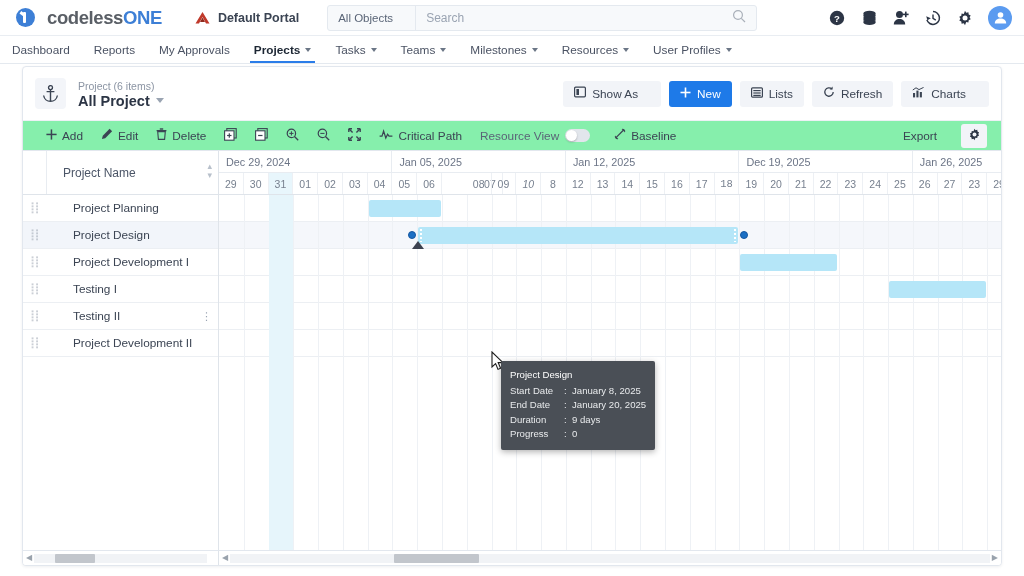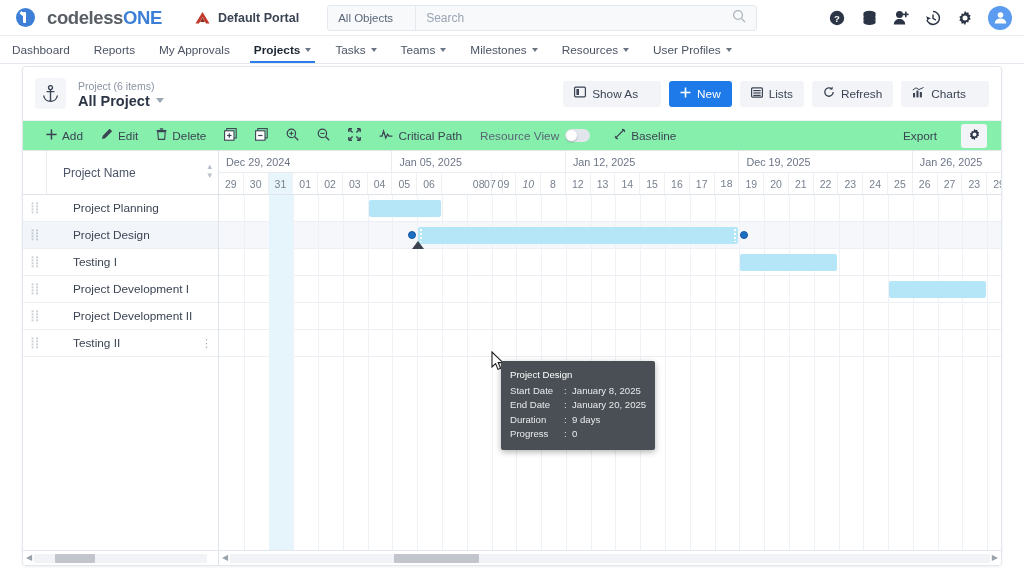--- a/index.html
+++ b/index.html
@@ -557,61 +557,61 @@
               <span class="drag"><svg width="9" height="12" viewBox="0 0 9 12">
                   <rect x="0.6" y="0.4" width="1.9" height="1.9" fill="#8e97a5"></rect>
                   <rect x="5.1" y="0.4" width="1.9" height="1.9" fill="#8e97a5"></rect>
                   <rect x="0.6" y="3.4" width="1.9" height="1.9" fill="#8e97a5"></rect>
                   <rect x="5.1" y="3.4" width="1.9" height="1.9" fill="#8e97a5"></rect>
                   <rect x="0.6" y="6.4" width="1.9" height="1.9" fill="#8e97a5"></rect>
                   <rect x="5.1" y="6.4" width="1.9" height="1.9" fill="#8e97a5"></rect>
                   <rect x="0.6" y="9.4" width="1.9" height="1.9" fill="#8e97a5"></rect>
                   <rect x="5.1" y="9.4" width="1.9" height="1.9" fill="#8e97a5"></rect>
                 </svg></span>
-              <span class="nm">Testing I</span>
+              <span class="nm">Project Development I</span>
             </div>
             <div class="row">
               <span class="drag"><svg width="9" height="12" viewBox="0 0 9 12">
                   <rect x="0.6" y="0.4" width="1.9" height="1.9" fill="#8e97a5"></rect>
                   <rect x="5.1" y="0.4" width="1.9" height="1.9" fill="#8e97a5"></rect>
                   <rect x="0.6" y="3.4" width="1.9" height="1.9" fill="#8e97a5"></rect>
                   <rect x="5.1" y="3.4" width="1.9" height="1.9" fill="#8e97a5"></rect>
                   <rect x="0.6" y="6.4" width="1.9" height="1.9" fill="#8e97a5"></rect>
                   <rect x="5.1" y="6.4" width="1.9" height="1.9" fill="#8e97a5"></rect>
                   <rect x="0.6" y="9.4" width="1.9" height="1.9" fill="#8e97a5"></rect>
                   <rect x="5.1" y="9.4" width="1.9" height="1.9" fill="#8e97a5"></rect>
                 </svg></span>
-              <span class="nm">Project Development I</span>
-            </div>
-            <div class="row">
-              <span class="drag"><svg width="9" height="12" viewBox="0 0 9 12">
-                  <rect x="0.6" y="0.4" width="1.9" height="1.9" fill="#8e97a5"></rect>
-                  <rect x="5.1" y="0.4" width="1.9" height="1.9" fill="#8e97a5"></rect>
-                  <rect x="0.6" y="3.4" width="1.9" height="1.9" fill="#8e97a5"></rect>
-                  <rect x="5.1" y="3.4" width="1.9" height="1.9" fill="#8e97a5"></rect>
-                  <rect x="0.6" y="6.4" width="1.9" height="1.9" fill="#8e97a5"></rect>
-                  <rect x="5.1" y="6.4" width="1.9" height="1.9" fill="#8e97a5"></rect>
-                  <rect x="0.6" y="9.4" width="1.9" height="1.9" fill="#8e97a5"></rect>
-                  <rect x="5.1" y="9.4" width="1.9" height="1.9" fill="#8e97a5"></rect>
-                </svg></span>
-              <span class="nm">Project Development II</span>
+              <span class="nm">Testing I</span>
             </div>
             <div class="row">
               <span class="drag"><svg width="9" height="12" viewBox="0 0 9 12">
                   <rect x="0.6" y="0.4" width="1.9" height="1.9" fill="#8e97a5"></rect>
                   <rect x="5.1" y="0.4" width="1.9" height="1.9" fill="#8e97a5"></rect>
                   <rect x="0.6" y="3.4" width="1.9" height="1.9" fill="#8e97a5"></rect>
                   <rect x="5.1" y="3.4" width="1.9" height="1.9" fill="#8e97a5"></rect>
                   <rect x="0.6" y="6.4" width="1.9" height="1.9" fill="#8e97a5"></rect>
                   <rect x="5.1" y="6.4" width="1.9" height="1.9" fill="#8e97a5"></rect>
                   <rect x="0.6" y="9.4" width="1.9" height="1.9" fill="#8e97a5"></rect>
                   <rect x="5.1" y="9.4" width="1.9" height="1.9" fill="#8e97a5"></rect>
                 </svg></span>
               <span class="nm">Testing II</span>
               <span class="rowmenu">⋮</span>
+            </div>
+            <div class="row">
+              <span class="drag"><svg width="9" height="12" viewBox="0 0 9 12">
+                  <rect x="0.6" y="0.4" width="1.9" height="1.9" fill="#8e97a5"></rect>
+                  <rect x="5.1" y="0.4" width="1.9" height="1.9" fill="#8e97a5"></rect>
+                  <rect x="0.6" y="3.4" width="1.9" height="1.9" fill="#8e97a5"></rect>
+                  <rect x="5.1" y="3.4" width="1.9" height="1.9" fill="#8e97a5"></rect>
+                  <rect x="0.6" y="6.4" width="1.9" height="1.9" fill="#8e97a5"></rect>
+                  <rect x="5.1" y="6.4" width="1.9" height="1.9" fill="#8e97a5"></rect>
+                  <rect x="0.6" y="9.4" width="1.9" height="1.9" fill="#8e97a5"></rect>
+                  <rect x="5.1" y="9.4" width="1.9" height="1.9" fill="#8e97a5"></rect>
+                </svg></span>
+              <span class="nm">Project Development II</span>
             </div>
           </div>
         <div class="left-filler"></div>
       </div>
 
       <div class="grid-right">
         <div class="tl-head">
           <div class="tl-weeks" id="tl-weeks">
               <div class="tl-week" style="left: 0px; width: 173.46px;">Dec 29, 2024</div>
               <div class="tl-week" style="left: 173.46px; width: 173.46px;">Jan 05, 2025</div>

